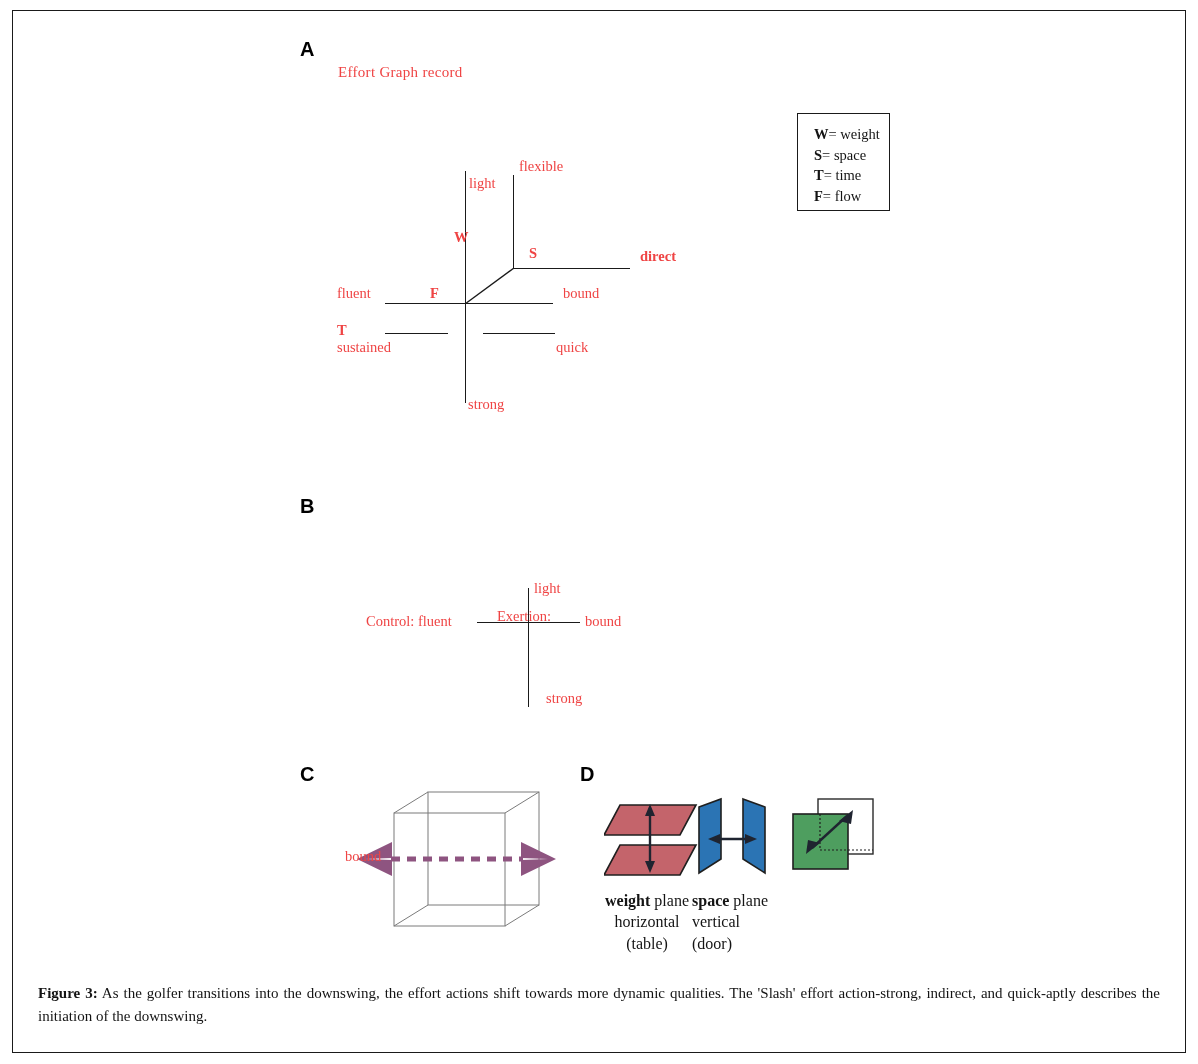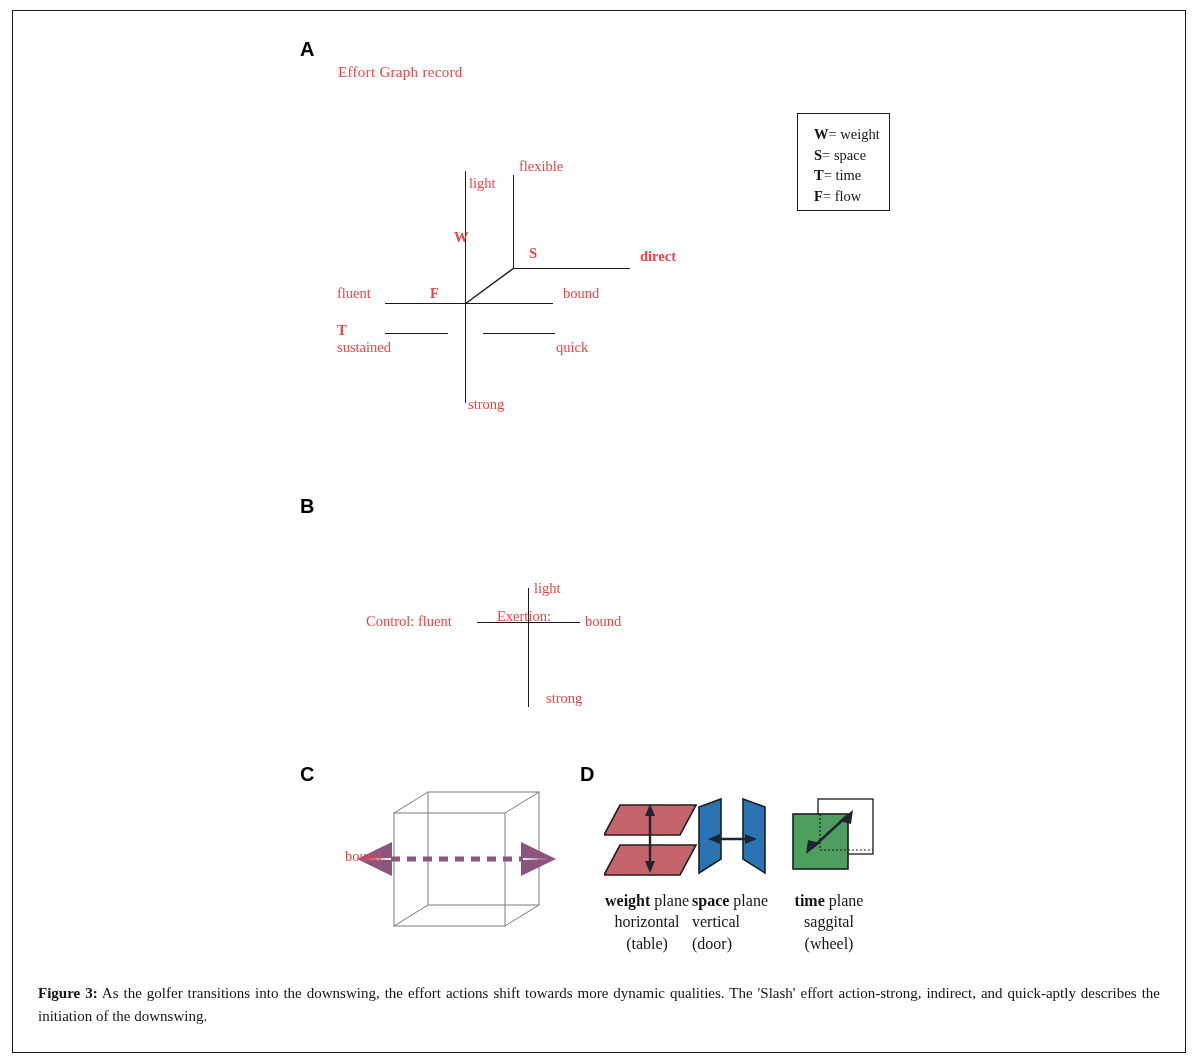--- a/index.html
+++ b/index.html
@@ -231,23 +231,18 @@
     <div>horizontal</div>
     <div>(table)</div>
   </div>
 
   <div class="dlab" style="left:692px; top:890px; width:96px;">
     <div><span class="bd">space</span><span> plane</span></div>
     <div>vertical</div>
     <div>(door)</div>
   </div>
 
-  <div class="dlab" style="left:781px; top:890px; text-align:center; width:96px;">
-    <div><span class="bd">time</span><span> plane</span></div>
-    <div>saggital</div>
-    <div>(wheel)</div>
-  </div>
 
   <div class="caption">
     <span class="cap-label">Figure 3:</span><span> As the golfer transitions into the downswing, the effort actions shift towards more dynamic qualities. The 'Slash' effort action-strong, indirect, and quick-aptly describes the initiation of the downswing.</span>
   </div>
 
 </div>
 
 </body></html>

